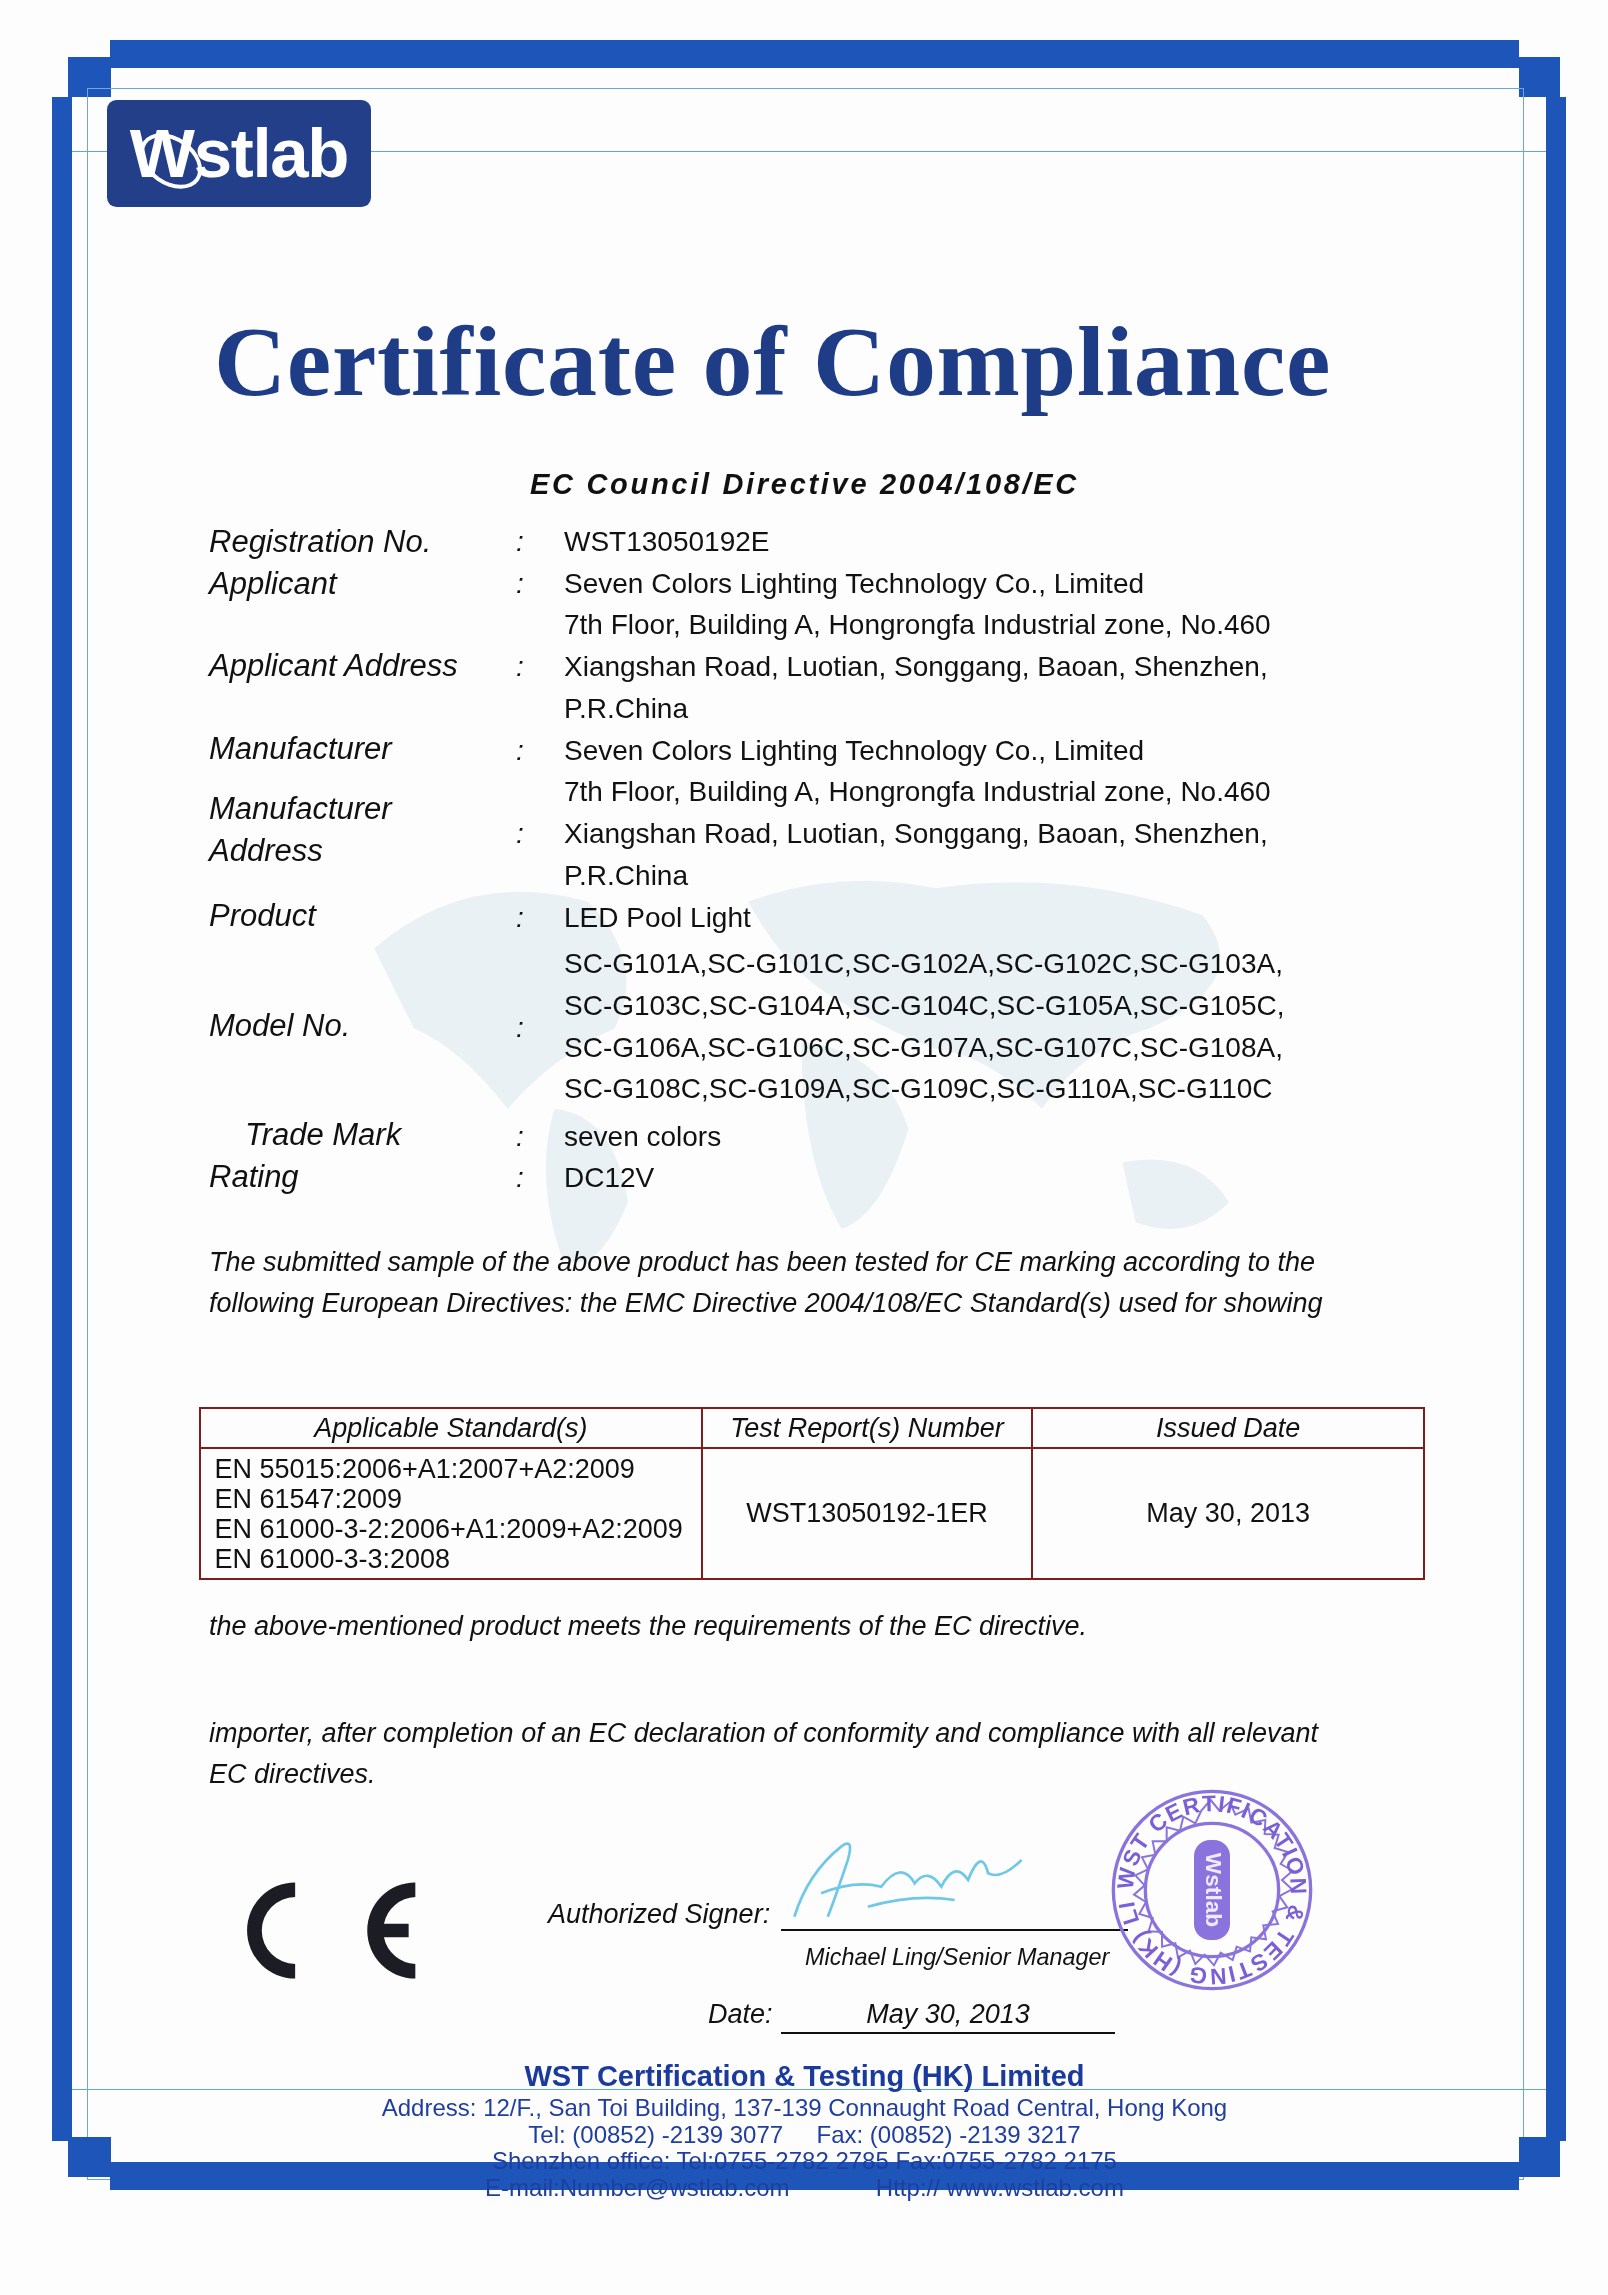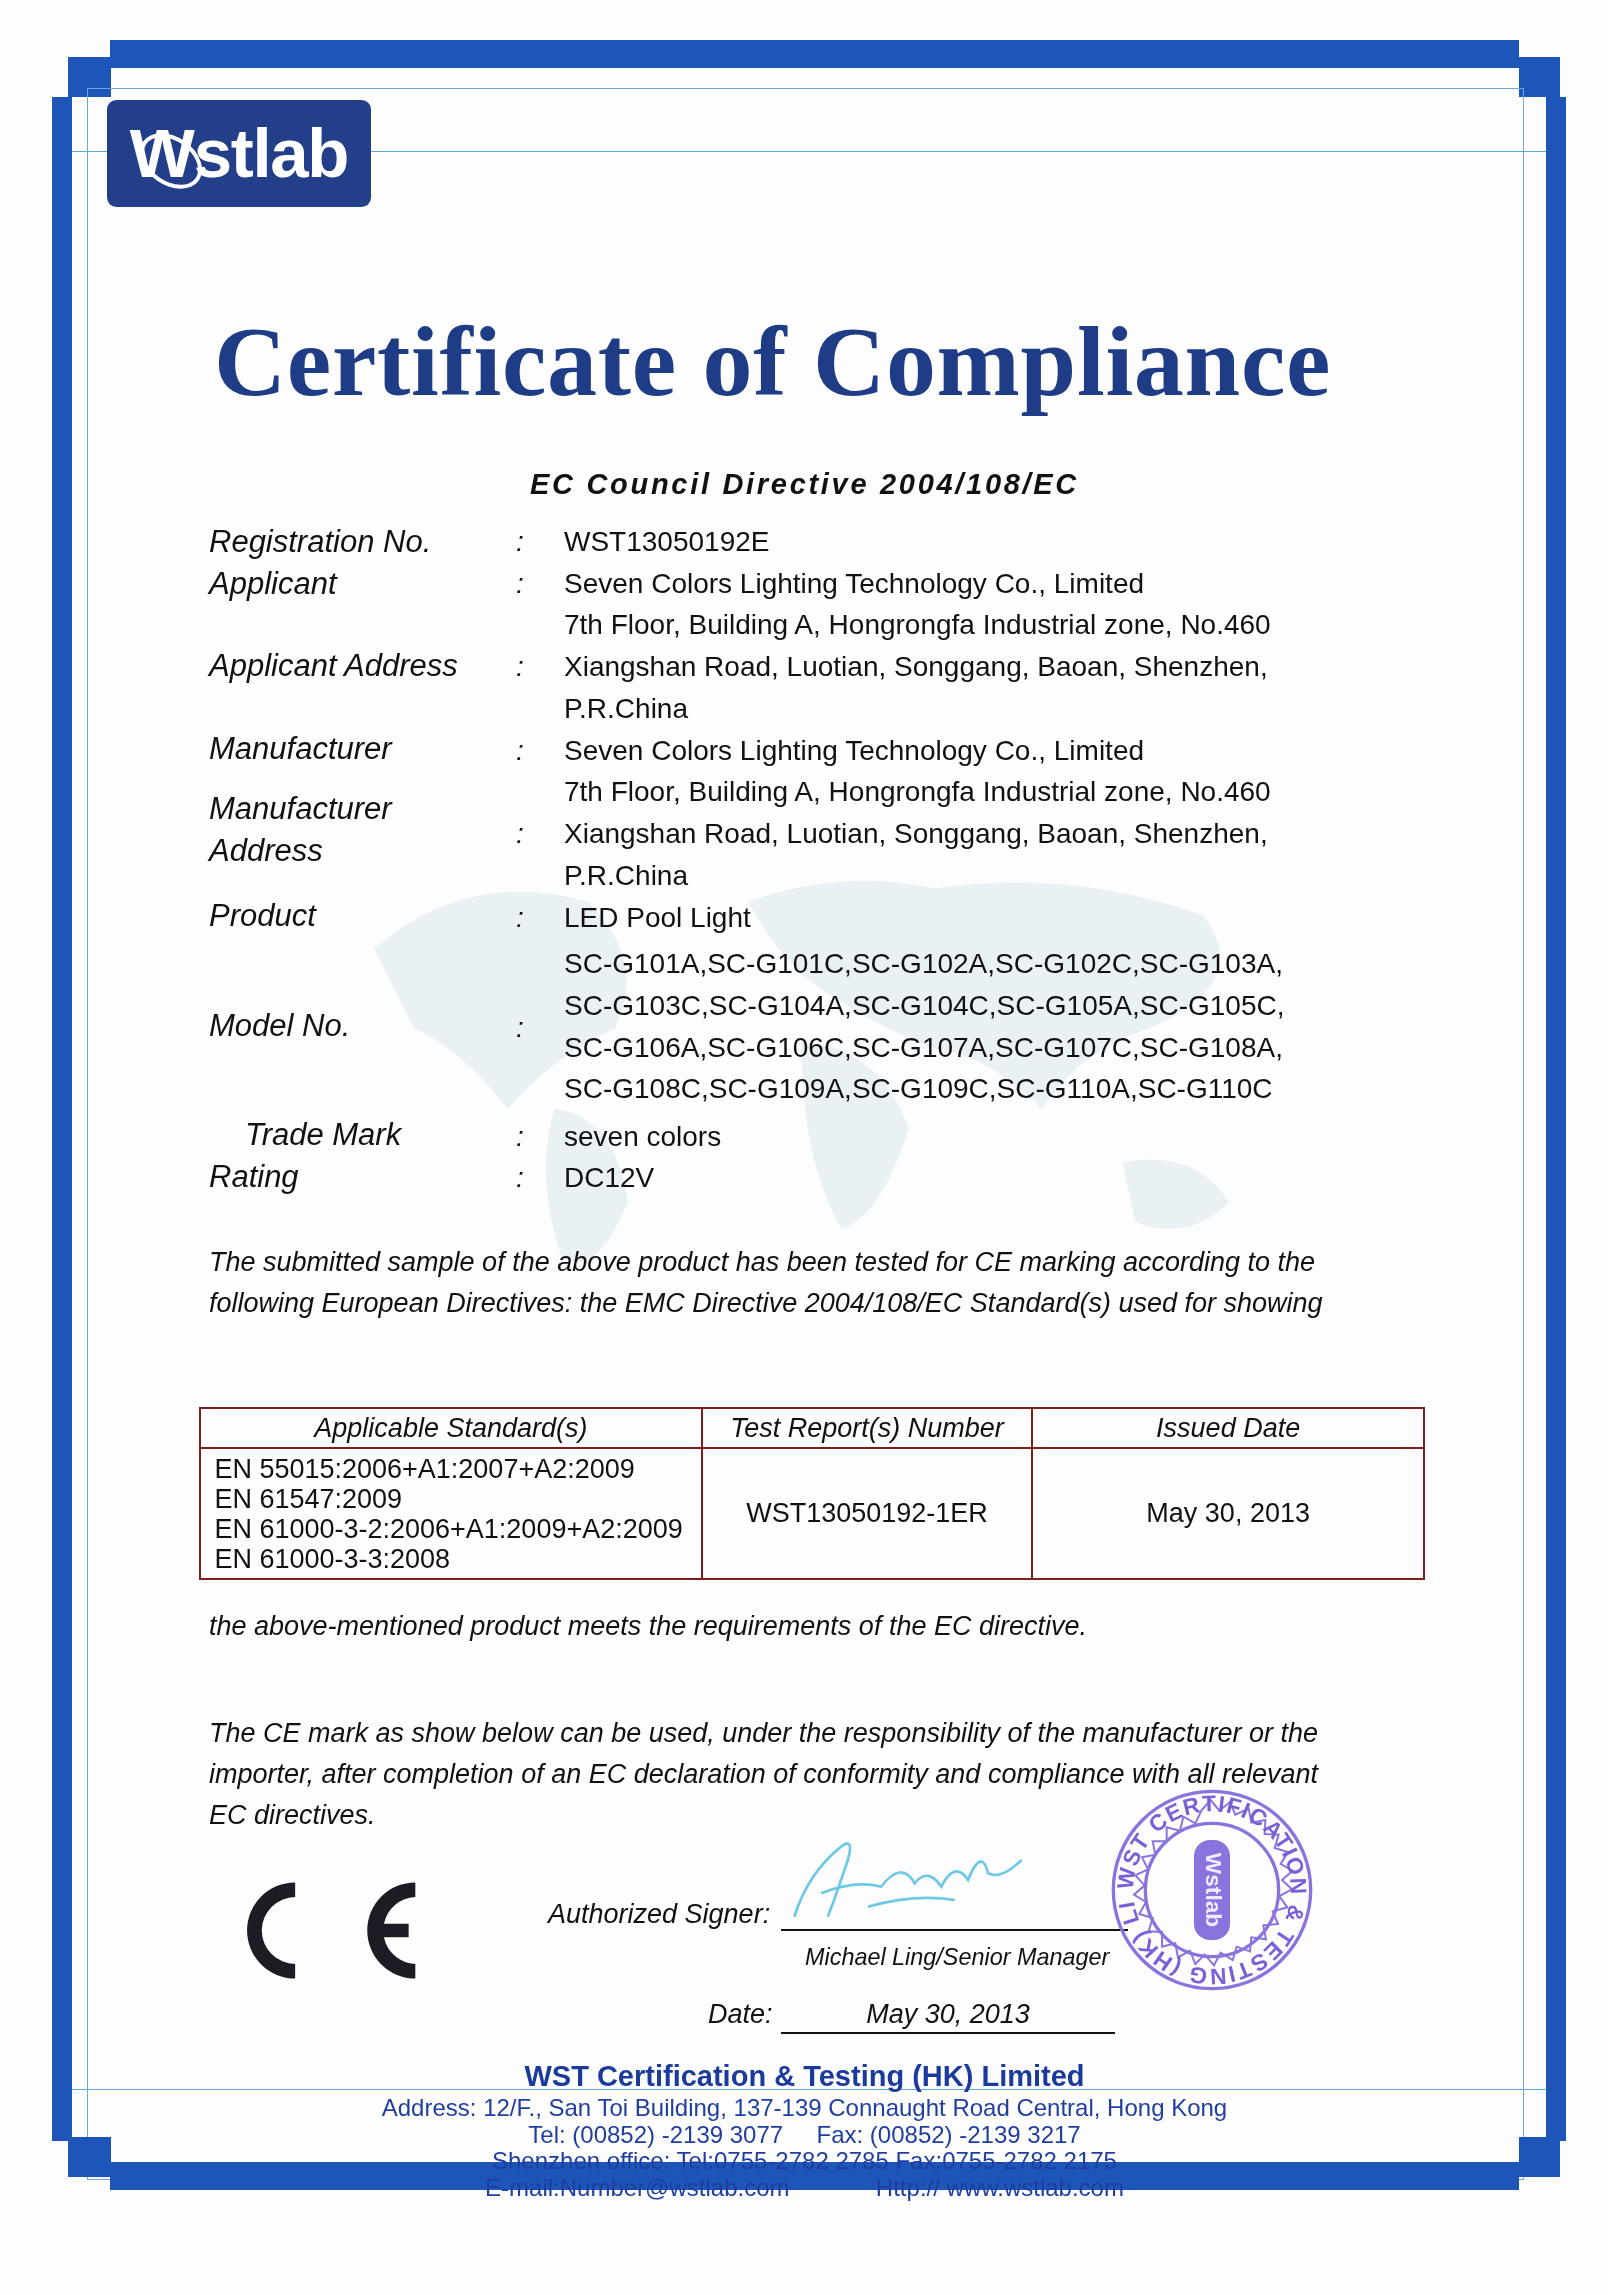--- a/index.html
+++ b/index.html
@@ -129,21 +129,20 @@
       <td>May 30, 2013</td>
     </tr>
   </tbody>
 </table>
 
 <div class="para" style="top:1606px;">
   <div>the above-mentioned product meets the requirements of the EC directive.</div>
 </div>
 
 <div class="para" style="top:1713px;">
-  <div>The CE mark as show below can be used, under the responsibility of the manufacturer or the</div>
   <div>importer, after completion of an EC declaration of conformity and compliance with all relevant</div>
   <div>EC directives.</div>
 </div>
 
 <svg class="ce" viewBox="0 0 340 160">
   <path d="M150 8 A72 72 0 1 0 150 152 L150 130 A50 50 0 1 1 150 30 Z" fill="#1c1c24"></path>
   <path d="M330 8 A72 72 0 1 0 330 152 L330 130 A50 50 0 0 1 283 90 L320 90 L320 70 L283 70 A50 50 0 0 1 330 30 Z" fill="#1c1c24"></path>
 </svg>
 
 <div class="abs" style="left:548px;top:1899px;font-style:italic;font-size:27px;">Authorized Signer:</div>

